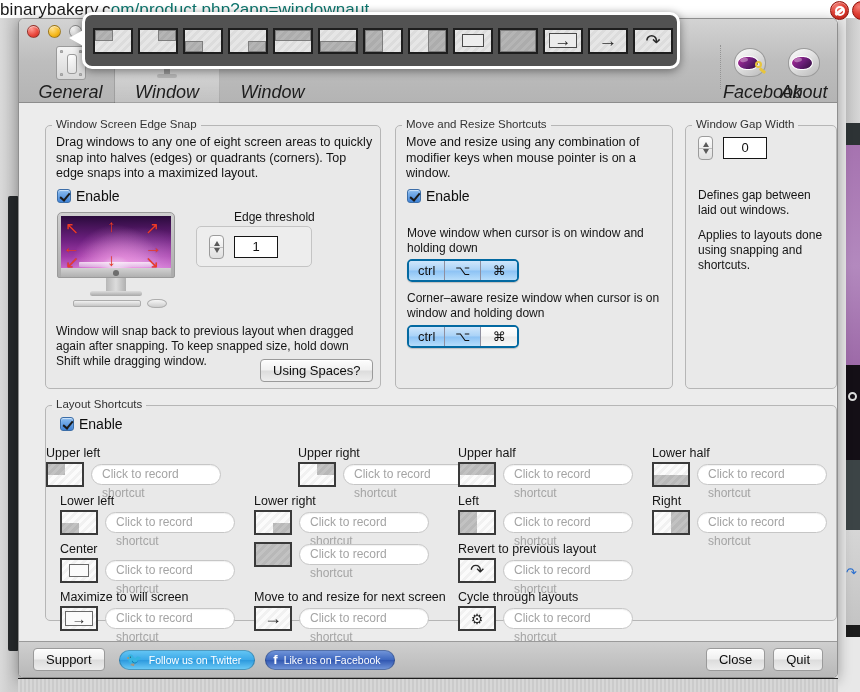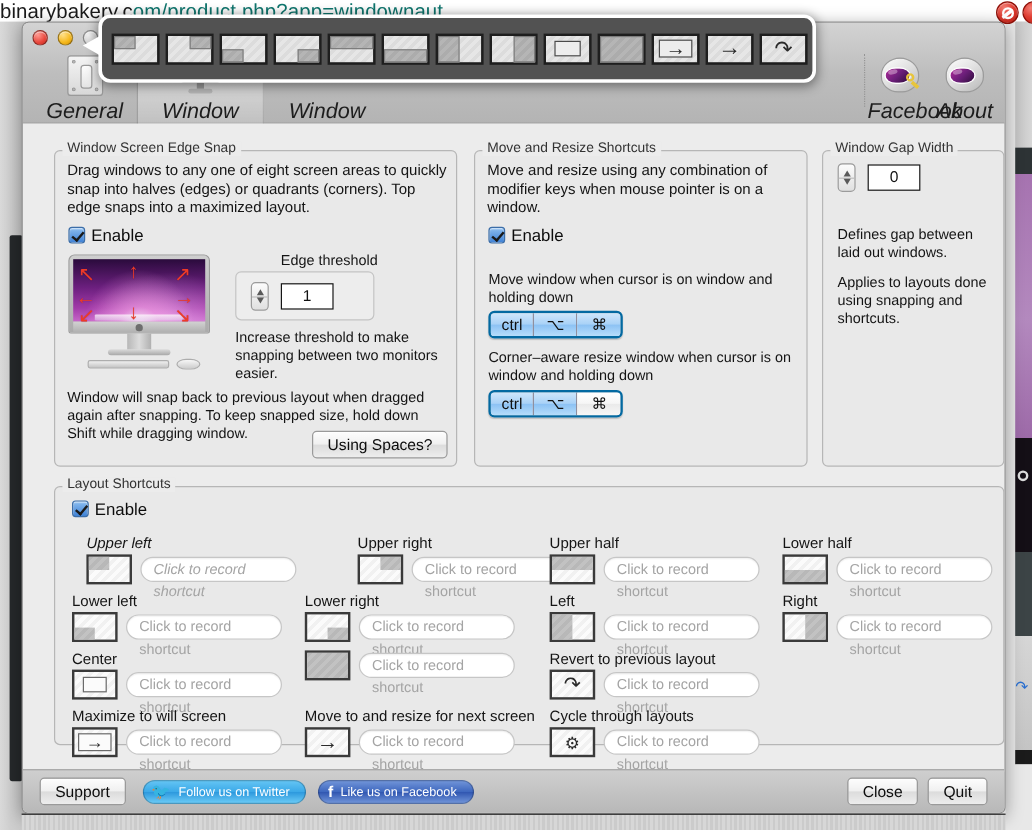--- a/index.html
+++ b/index.html
@@ -531,21 +531,20 @@
         <div style="position:absolute; left:150px; top:100px; width:116px; height:41px;
                     border:1px solid #c4c4c4; border-radius:5px; background:#ededed;">
           <div style="display:flex; align-items:center; gap:10px; padding:8px 0 0 12px;">
             <span class="stepper">
                 <i class="mid"></i>
               </span>
             <span class="numfield">1</span>
           </div>
         </div>
 
-        <div class="small-text" style="position:absolute; left:150px; top:148px; width:180px;">Increase threshold to make snapping between two monitors easier.</div>
 
         <div class="small-text" style="position:absolute; left:10px; top:198px; width:316px;">Window will snap back to previous layout when dragged again after snapping. To keep snapped size, hold down Shift while dragging window.</div>
 
         <span class="btn" style="position:absolute; left:214px; top:233px;">Using Spaces?</span>
       </div>
 
       <div class="groupbox" style="left:376px; top:22px; width:278px; height:264px;">
         <div class="gb-title">Move and Resize Shortcuts</div>
 
         <div class="body-text" style="position:absolute; left:10px; top:9px; width:258px;">Move and resize using any combination of modifier keys when mouse pointer is on a window.</div>
@@ -588,21 +587,21 @@
       </div>
 
       <div class="groupbox" style="left:26px; top:302px; width:792px; height:216px;">
         <div class="gb-title">Layout Shortcuts</div>
 
         <div class="checkrow" style="position:absolute; left:14px; top:10px;">
           <span class="cbx"></span>
           <span class="cbx-label">Enable</span>
         </div>
 
-        <div class="sc-cell" style="left:26px; top:40px;font-style:italic;">
+        <div class="sc-cell" style="left:0; top:40px;">
           <div class="sc-label">Upper left</div>
           <div class="sc-row">
             <span class="sc-ico">
                 <i class="fill" style="left:0;top:0;width:50%;height:50%;"></i>
               </span>
             <span class="sc-field">Click to record shortcut</span>
           </div>
         </div>
         <div class="sc-cell" style="left:14px; top:88px;">
           <div class="sc-label">Lower left</div>

